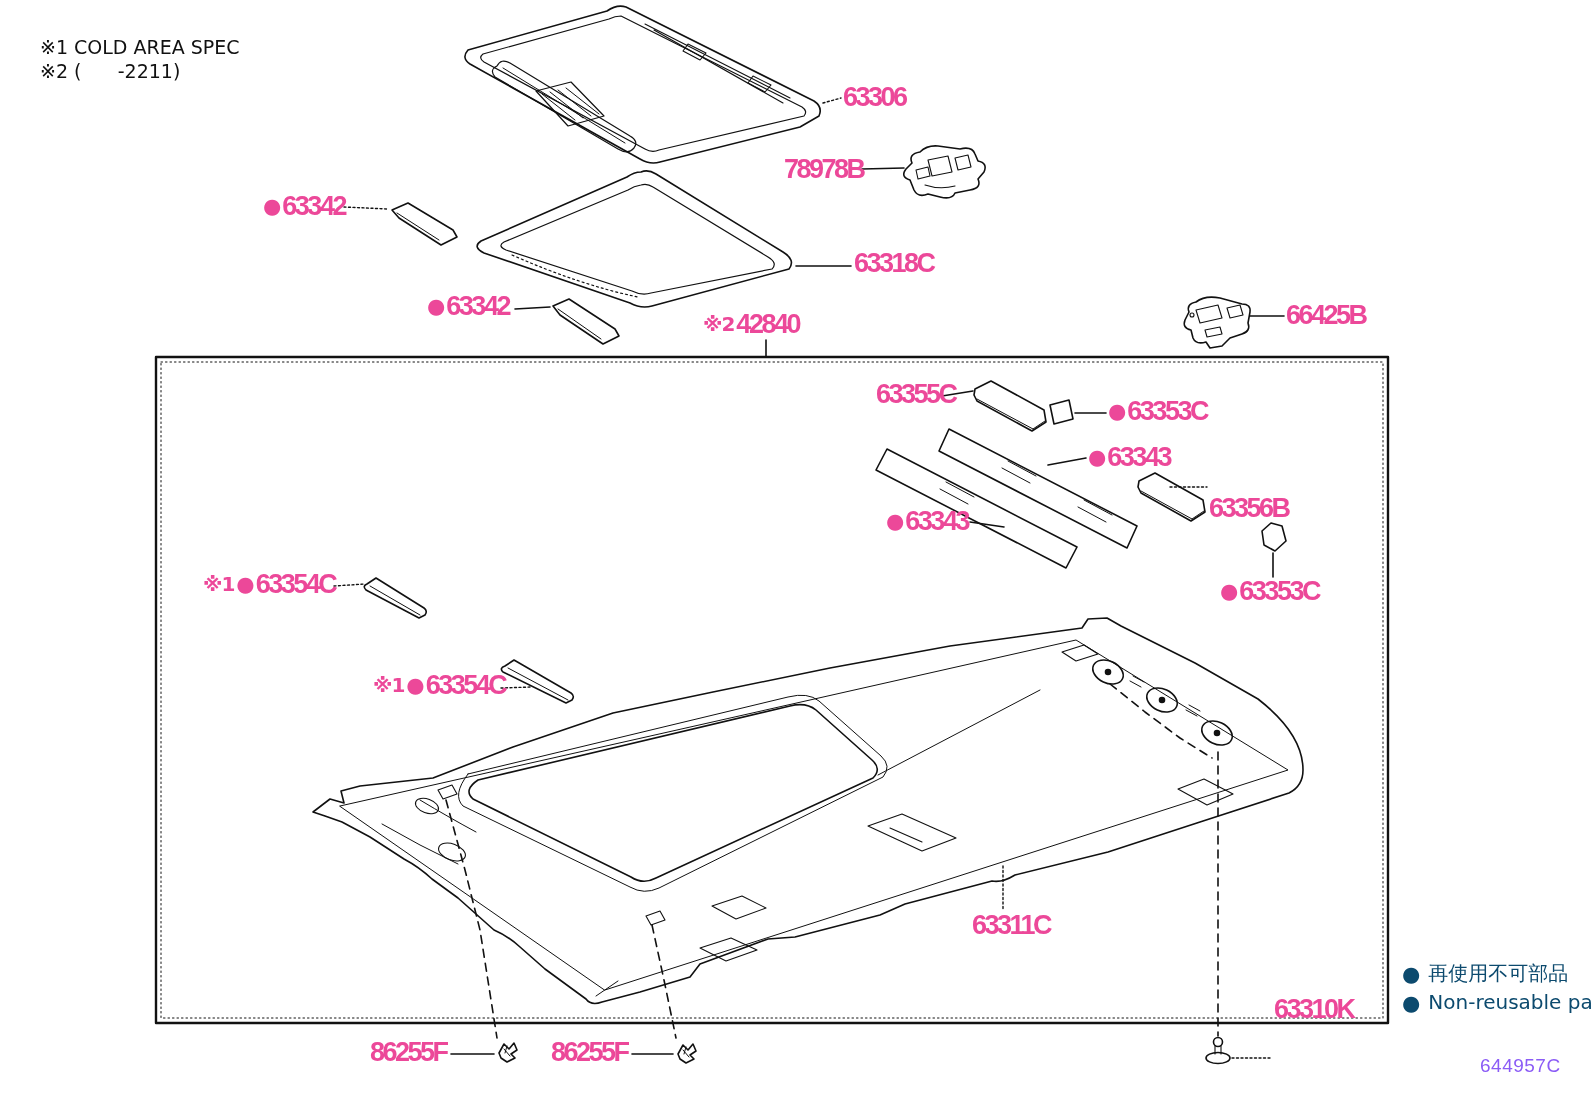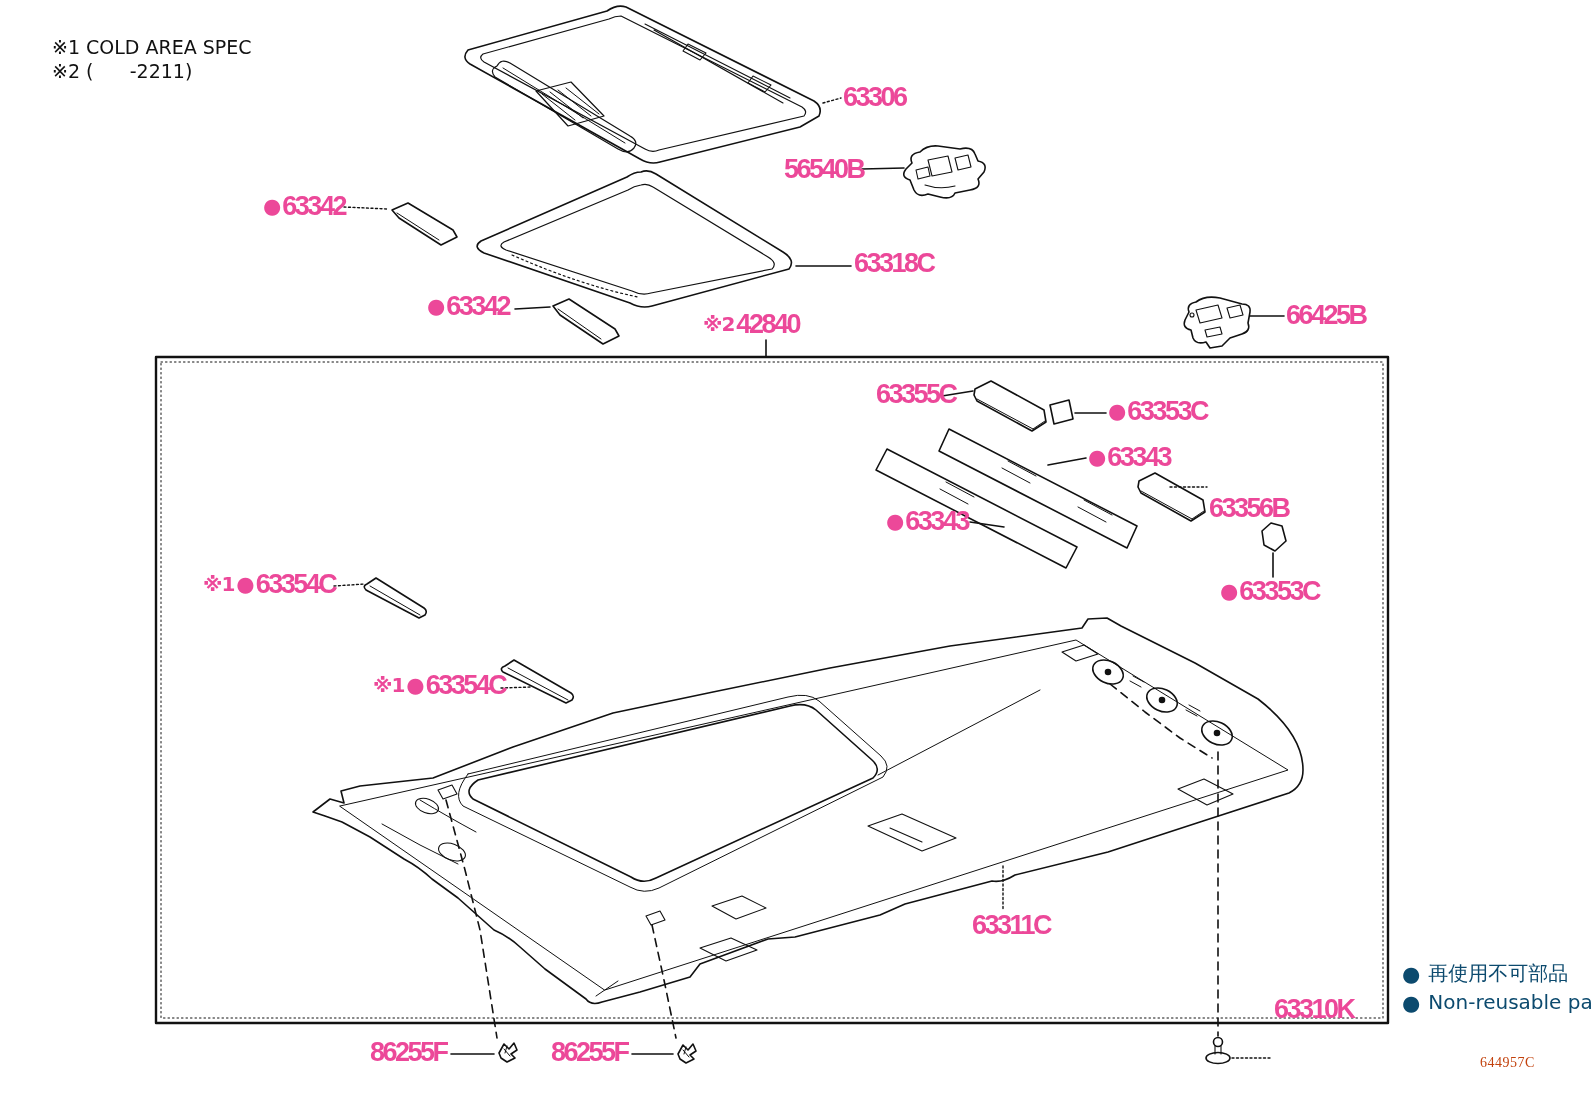--- a/index.html
+++ b/index.html
@@ -6,26 +6,26 @@
   #stage{position:relative;width:1592px;height:1099px;background:#fff;overflow:hidden;
          font-family:"Liberation Sans",sans-serif;color:#111;}
   #art{position:absolute;left:0;top:0;}
   .co{position:absolute;white-space:nowrap;line-height:1;font-weight:bold;
       font-size:27px;letter-spacing:-2.5px;color:#ec4899;}
   .co .pfx{font-size:20px;font-weight:bold;letter-spacing:-1px;
            font-family:"DejaVu Sans","Liberation Sans",sans-serif;margin-right:2px;vertical-align:2px;}
   .co .blt{font-size:21px;letter-spacing:0;font-family:"DejaVu Sans","Liberation Sans",sans-serif;
            vertical-align:2px;margin-right:1px;}
   .note{position:absolute;white-space:pre;font-size:19px;color:#111;
-        font-family:"DejaVu Sans","Liberation Sans",sans-serif;line-height:1.2;margin-left:12px;}
+        font-family:"DejaVu Sans","Liberation Sans",sans-serif;line-height:1.2;}
   .legend-line{position:absolute;white-space:nowrap;font-size:20px;color:#0c4a6e;
         font-family:"DejaVu Sans","Liberation Sans",sans-serif;line-height:1;}
   .legend-line .blt{font-size:21px;margin-right:8px;vertical-align:-1px;}
-  .code{position:absolute;font-size:14px;color:#c2410c;letter-spacing:0.5px;
-        font-family:Liberation Serif, serif;}
+  .code{position:absolute;font-size:19px;color:#8b5cf6;letter-spacing:0.5px;
+        font-family:Liberation Sans, sans-serif;}
 </style>
 </head>
 <body>
 
 <div id="stage">
 
   <svg id="art" width="1592" height="1099" viewBox="0 0 1592 1099" fill="none" stroke="#111" stroke-width="1.6" stroke-linejoin="round" stroke-linecap="round">
 
     <g>
       <path d="M626,7 L814,101 Q823,107 819,116 L800,127 L660,162 Q650,165 640,159 L470,64 Q461,58 468,50 L607,11 Q617,4 626,7 Z"></path>
@@ -173,21 +173,21 @@
       <path d="M451,1054 L494,1054"></path>
       <path d="M632,1054 L673,1054"></path>
       <path stroke-width="1.4" stroke-dasharray="2 2.5" d="M1232,1058 L1271,1058"></path>
     </g>
   </svg>
 
   <div class="note" style="left:40px;top:36px;">※1 COLD AREA SPEC</div>
   <div class="note" style="left:40px;top:60px;">※2 (      -2211)</div>
 
   <div class="co" style="left:843px;top:84px;"><span class="num">63306</span></div>
-  <div class="co" style="left:784px;top:156px;"><span class="num">56540B</span></div>
+  <div class="co" style="left:784px;top:156px;"><span class="num">78978B</span></div>
   <div class="co" style="left:263px;top:193px;"><span class="blt">●</span><span class="num">63342</span></div>
   <div class="co" style="left:854px;top:250px;"><span class="num">63318C</span></div>
   <div class="co" style="left:427px;top:293px;"><span class="blt">●</span><span class="num">63342</span></div>
   <div class="co" style="left:1286px;top:302px;"><span class="num">66425B</span></div>
   <div class="co" style="left:703px;top:311px;"><span class="pfx">※2</span><span class="num">42840</span></div>
   <div class="co" style="left:864px;top:381px;margin-left:12px;"><span class="num">63355C</span></div>
   <div class="co" style="left:1108px;top:398px;"><span class="blt">●</span><span class="num">63353C</span></div>
   <div class="co" style="left:1088px;top:444px;"><span class="blt">●</span><span class="num">63343</span></div>
   <div class="co" style="left:1209px;top:475px;margin-top:20px;"><span class="num">63356B</span></div>
   <div class="co" style="left:886px;top:508px;"><span class="blt">●</span><span class="num">63343</span></div>

